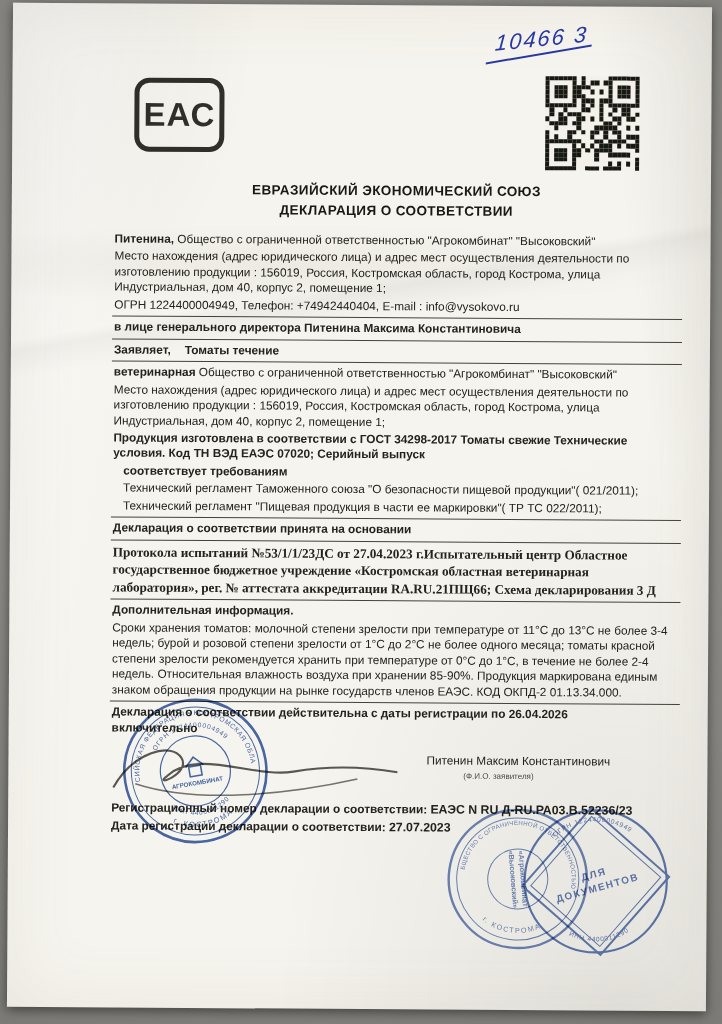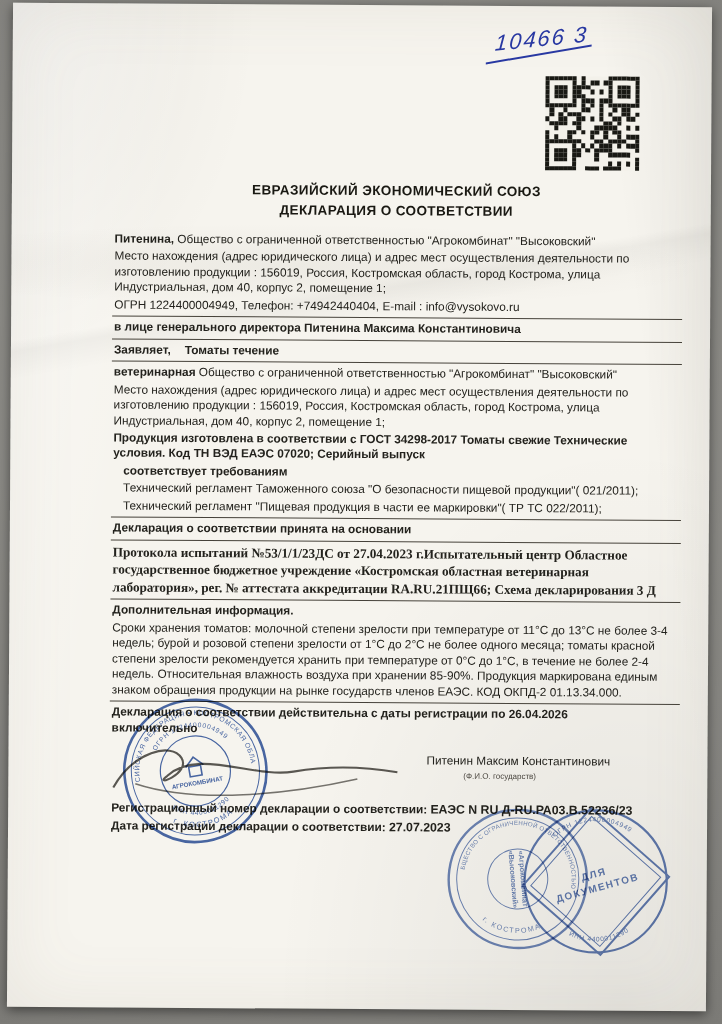--- a/index.html
+++ b/index.html
@@ -57,20 +57,23 @@
   .s3{left:506px;top:793px;opacity:.74;transform:rotate(-4deg);}
 </style>
 </head>
 <body>
 
 <div class="scene">
   <div class="paper">
 
     <div class="handwritten">10466 3</div>
 
+    <div class="eac">
+      <span>ЕАС</span>
+    </div>
 
     <div class="qr">
         <i style="left:0.00px;top:0.00px;width:4.48px;height:4.48px"></i>
         <i style="left:4.48px;top:0.00px;width:4.48px;height:4.48px"></i>
         <i style="left:8.95px;top:0.00px;width:4.48px;height:4.48px"></i>
         <i style="left:13.43px;top:0.00px;width:4.48px;height:4.48px"></i>
         <i style="left:17.90px;top:0.00px;width:4.48px;height:4.48px"></i>
         <i style="left:22.38px;top:0.00px;width:4.48px;height:4.48px"></i>
         <i style="left:26.86px;top:0.00px;width:4.48px;height:4.48px"></i>
         <i style="left:35.81px;top:0.00px;width:4.48px;height:4.48px"></i>
@@ -339,21 +342,21 @@
       <hr class="rule">
       <p class="b">Декларация о соответствии  действительна с даты регистрации по 26.04.2026
 включительно</p>
 
       <div class="sig-block">
         <svg class="sig-svg" width="300" height="62" viewBox="0 0 300 62">
           <path d="M8,50 C28,14 66,4 76,20 C86,36 46,50 62,38 C92,10 148,40 188,33 C228,26 262,28 292,33" fill="none" stroke="#3d3b35" stroke-width="2.1" opacity=".85"></path>
           <path d="M30,46 C92,66 182,56 252,40" fill="none" stroke="#3d3b35" stroke-width="1.6" opacity=".7"></path>
         </svg>
         <span class="sig-name">Питенин Максим Константинович</span>
-        <span class="sig-caption">(Ф.И.О. государств)</span>
+        <span class="sig-caption">(Ф.И.О. заявителя)</span>
       </div>
 
       <p class="regline"><span>Регистрационный номер декларации о соответствии: </span><span class="num">ЕАЭС N RU Д-RU.РА03.В.52236/23</span></p>
       <p class="regline"><span>Дата регистрации декларации о соответствии: </span><span class="num">27.07.2023</span></p>
     </div>
 
     <svg class="stamp s1" width="150" height="150" viewBox="0 0 150 150">
       <defs>
         <path id="s1t" d="M 19,75 A 56,56 0 0 1 131,75"></path>
         <path id="s1b" d="M 19,75 A 56,56 0 0 0 131,75"></path>

